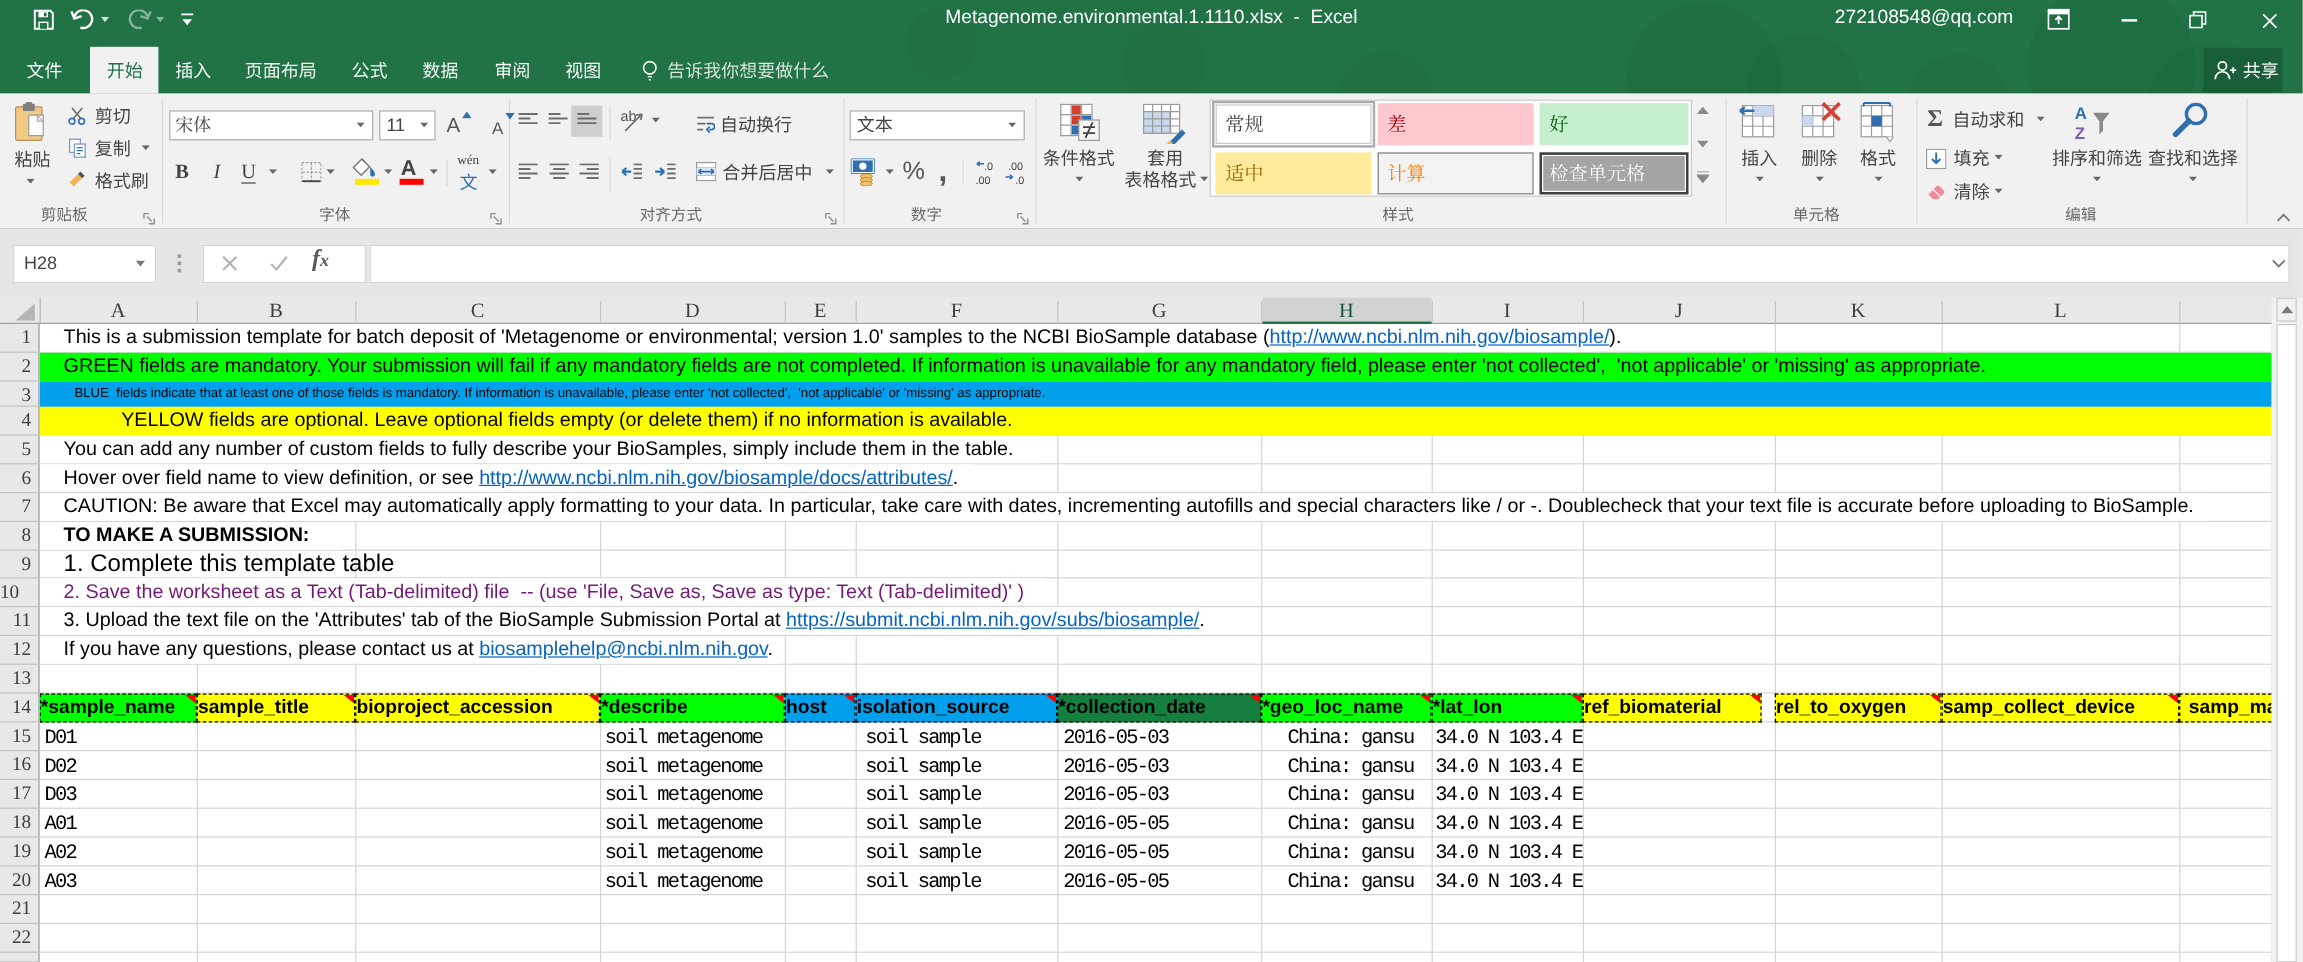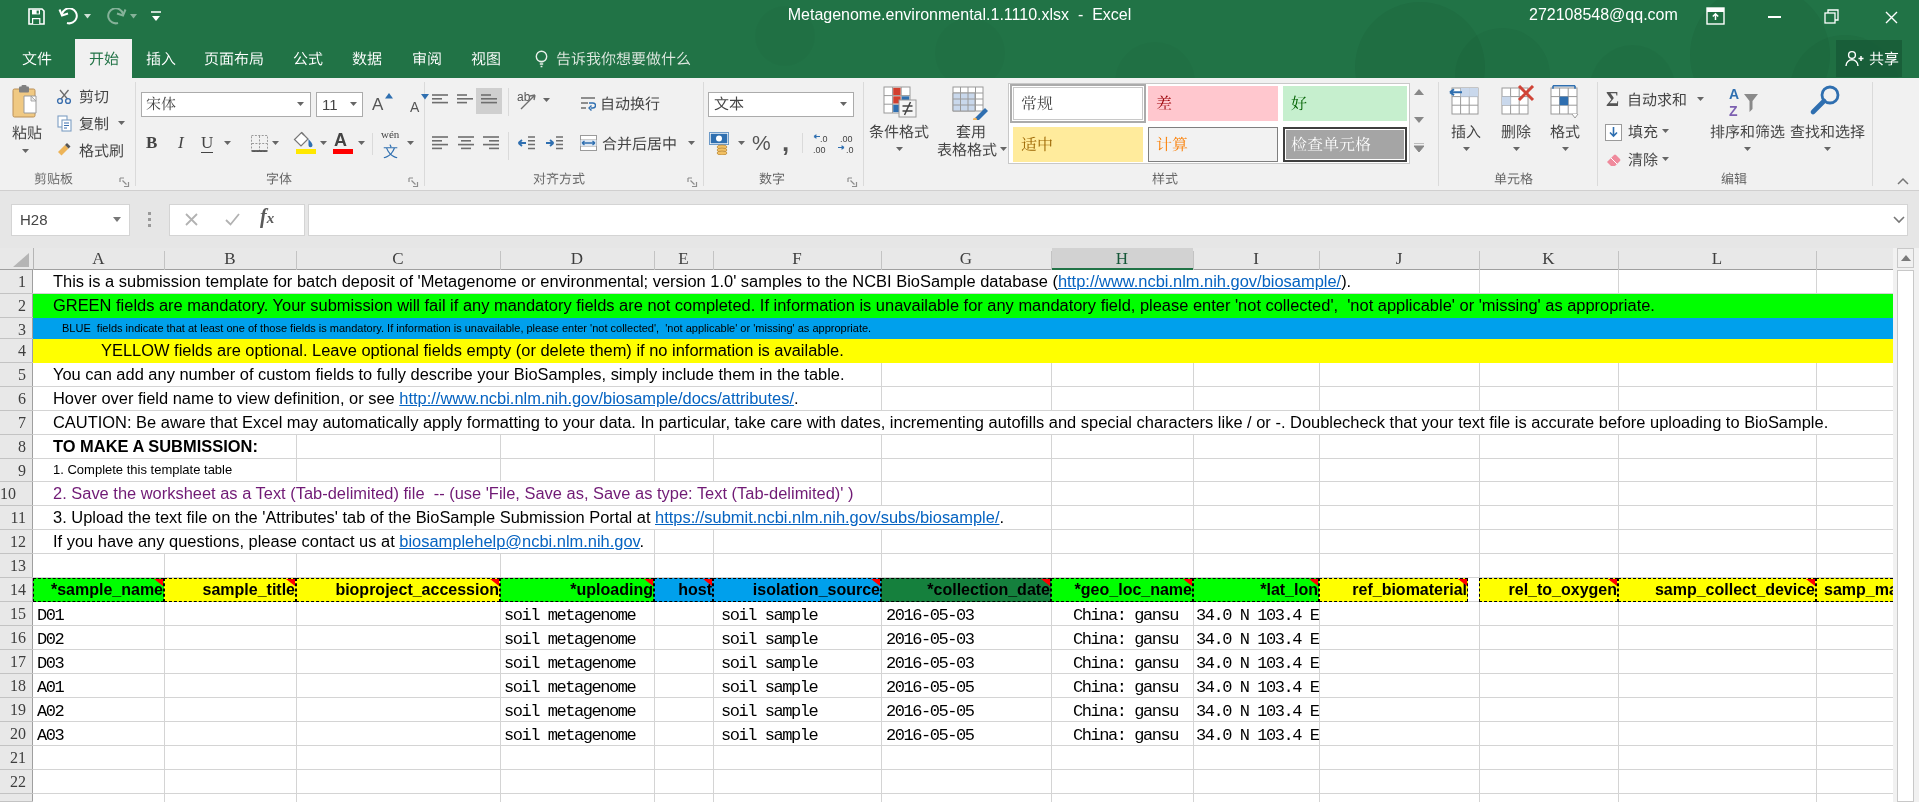--- a/index.html
+++ b/index.html
@@ -1,20 +1,20 @@
 <!DOCTYPE html>
 <html><head><meta charset="utf-8">
 <style>
 * { margin:0; padding:0; }
 html,body { width:1919px; height:802px; overflow:hidden; }
 body { font-family:"Liberation Sans", sans-serif; position:relative; background:#f1f1f1; }
 .gv { position:absolute; top:270px; height:532px; width:1px; background:#d4d4d4; }
 .gh { position:absolute; left:33px; width:1860px; height:1px; background:#d4d4d4; }
 .hc { position:absolute; box-sizing:border-box; border:1.5px dashed #000; overflow:hidden; }
-.ht { width:100%; height:100%; text-align:right; font-weight:bold; font-size:16px; line-height:22px; color:#000; }
+.ht { width:100%; height:100%; text-align:left; font-weight:bold; font-size:16px; line-height:22px; color:#000; }
 .tri { position:absolute; right:0; top:0; width:0; height:0; border-top:7px solid #f00; border-left:9px solid transparent; }
 .dc { position:absolute; font-family:"Liberation Mono", monospace; font-size:17px; letter-spacing:-1.45px; color:#000; white-space:pre; line-height:28.7px; }
 </style></head>
 <body>
 <svg width="0" height="0" style="position:absolute">
     <defs>
       <path id="s5f00" d="M649 -703V-418H369V-461V-703ZM52 -418V-346H288C274 -209 223 -75 54 28C74 41 101 66 114 84C299 -33 351 -189 365 -346H649V81H726V-346H949V-418H726V-703H918V-775H89V-703H293V-461L292 -418Z"></path>
       <path id="s59cb" d="M462 -327V80H531V36H833V78H905V-327ZM531 -31V-259H833V-31ZM429 -407C458 -419 501 -423 873 -452C886 -426 897 -402 905 -381L969 -414C938 -491 868 -608 800 -695L740 -666C774 -622 808 -569 838 -517L519 -497C585 -587 651 -703 705 -819L627 -841C577 -714 495 -580 468 -544C443 -508 423 -484 404 -480C413 -460 425 -423 429 -407ZM202 -565H316C304 -437 281 -329 247 -241C213 -268 178 -295 144 -319C163 -390 184 -477 202 -565ZM65 -292C115 -258 168 -216 217 -174C171 -84 112 -20 40 19C56 33 76 60 86 78C162 31 223 -34 271 -124C309 -87 342 -52 364 -21L410 -82C385 -115 347 -154 303 -193C349 -305 377 -448 389 -630L345 -637L333 -635H216C229 -703 240 -770 248 -831L178 -836C171 -774 161 -705 148 -635H43V-565H134C113 -462 88 -363 65 -292Z"></path>
       <path id="s6587" d="M423 -823C453 -774 485 -707 497 -666L580 -693C566 -734 531 -799 501 -847ZM50 -664V-590H206C265 -438 344 -307 447 -200C337 -108 202 -40 36 7C51 25 75 60 83 78C250 24 389 -48 502 -146C615 -46 751 28 915 73C928 52 950 20 967 4C807 -36 671 -107 560 -201C661 -304 738 -432 796 -590H954V-664ZM504 -253C410 -348 336 -462 284 -590H711C661 -455 592 -344 504 -253Z"></path>
       <path id="s4ef6" d="M317 -341V-268H604V80H679V-268H953V-341H679V-562H909V-635H679V-828H604V-635H470C483 -680 494 -728 504 -775L432 -790C409 -659 367 -530 309 -447C327 -438 359 -420 373 -409C400 -451 425 -504 446 -562H604V-341ZM268 -836C214 -685 126 -535 32 -437C45 -420 67 -381 75 -363C107 -397 137 -437 167 -480V78H239V-597C277 -667 311 -741 339 -815Z"></path>
@@ -825,41 +825,41 @@
 <div style="position:absolute;left:53px;top:339px;height:24px;line-height:23px;font-size:16.45px;color:#000;white-space:pre;margin-left:48px;">YELLOW fields are optional. Leave optional fields empty (or delete them) if no information is available.</div>
 <div style="position:absolute;left:33px;top:363px;width:833px;height:23px;background:#fff"></div>
 <div style="position:absolute;left:53px;top:363px;height:24px;line-height:23px;font-size:16.45px;color:#000;white-space:pre;">You can add any number of custom fields to fully describe your BioSamples, simply include them in the table.</div>
 <div style="position:absolute;left:33px;top:387px;width:777px;height:23px;background:#fff"></div>
 <div style="position:absolute;left:53px;top:387px;height:24px;line-height:23px;font-size:16.45px;color:#000;white-space:pre;">Hover over field name to view definition, or see <span style="color:#0563c1;text-decoration:underline">http://www.ncbi.nlm.nih.gov/biosample/docs/attributes/</span>.</div>
 <div style="position:absolute;left:33px;top:411px;width:1807px;height:23px;background:#fff"></div>
 <div style="position:absolute;left:53px;top:411px;height:24px;line-height:23px;font-size:16.45px;color:#000;white-space:pre;">CAUTION: Be aware that Excel may automatically apply formatting to your data. In particular, take care with dates, incrementing autofills and special characters like / or -. Doublecheck that your text file is accurate before uploading to BioSample.</div>
 <div style="position:absolute;left:33px;top:435px;width:252px;height:23px;background:#fff"></div>
 <div style="position:absolute;left:53px;top:435px;height:24px;line-height:23px;font-size:16.45px;color:#000;white-space:pre;font-weight:bold;">TO MAKE A SUBMISSION:</div>
 <div style="position:absolute;left:33px;top:459px;width:252px;height:22px;background:#fff"></div>
-<div style="position:absolute;left:53px;top:459px;height:23px;line-height:22px;font-size:13px;color:#000;white-space:pre;">1. Complete this template table</div>
+<div style="position:absolute;left:53px;top:459px;height:23px;line-height:22px;font-size:20px;color:#000;white-space:pre;">1. Complete this template table</div>
 <div style="position:absolute;left:33px;top:482px;width:837px;height:23px;background:#fff"></div>
 <div style="position:absolute;left:53px;top:482px;height:24px;line-height:23px;font-size:16.45px;color:#701a75;white-space:pre;">2. Save the worksheet as a Text (Tab-delimited) file  -- (use 'File, Save as, Save as type: Text (Tab-delimited)' )</div>
 <div style="position:absolute;left:33px;top:506px;width:967px;height:23px;background:#fff"></div>
 <div style="position:absolute;left:53px;top:506px;height:24px;line-height:23px;font-size:16.45px;color:#000;white-space:pre;">3. Upload the text file on the 'Attributes' tab of the BioSample Submission Portal at <span style="color:#0563c1;text-decoration:underline">https://submit.ncbi.nlm.nih.gov/subs/biosample/</span>.</div>
 <div style="position:absolute;left:33px;top:530px;width:617px;height:23px;background:#fff"></div>
 <div style="position:absolute;left:53px;top:530px;height:24px;line-height:23px;font-size:16.45px;color:#000;white-space:pre;">If you have any questions, please contact us at <span style="color:#0563c1;text-decoration:underline">biosamplehelp@ncbi.nlm.nih.gov</span>.</div>
 <div class="hc" style="left:33px;top:578px;width:131px;height:24px;background:#00ff00">
     <div class="ht">*sample_name</div>
     <div class="tri"></div>
   </div>
 <div class="hc" style="left:164px;top:578px;width:132px;height:24px;background:#ffff00">
     <div class="ht">sample_title</div>
     <div class="tri"></div>
   </div>
 <div class="hc" style="left:296px;top:578px;width:204px;height:24px;background:#ffff00">
     <div class="ht">bioproject_accession</div>
     <div class="tri"></div>
   </div>
 <div class="hc" style="left:500px;top:578px;width:154px;height:24px;background:#00ff00">
-    <div class="ht">*uploading</div>
+    <div class="ht">*describe</div>
     <div class="tri"></div>
   </div>
 <div class="hc" style="left:654px;top:578px;width:59px;height:24px;background:#00a0ec">
     <div class="ht">host</div>
     <div class="tri"></div>
   </div>
 <div class="hc" style="left:713px;top:578px;width:168px;height:24px;background:#00a0ec">
     <div class="ht">isolation_source</div>
     <div class="tri"></div>
   </div>

